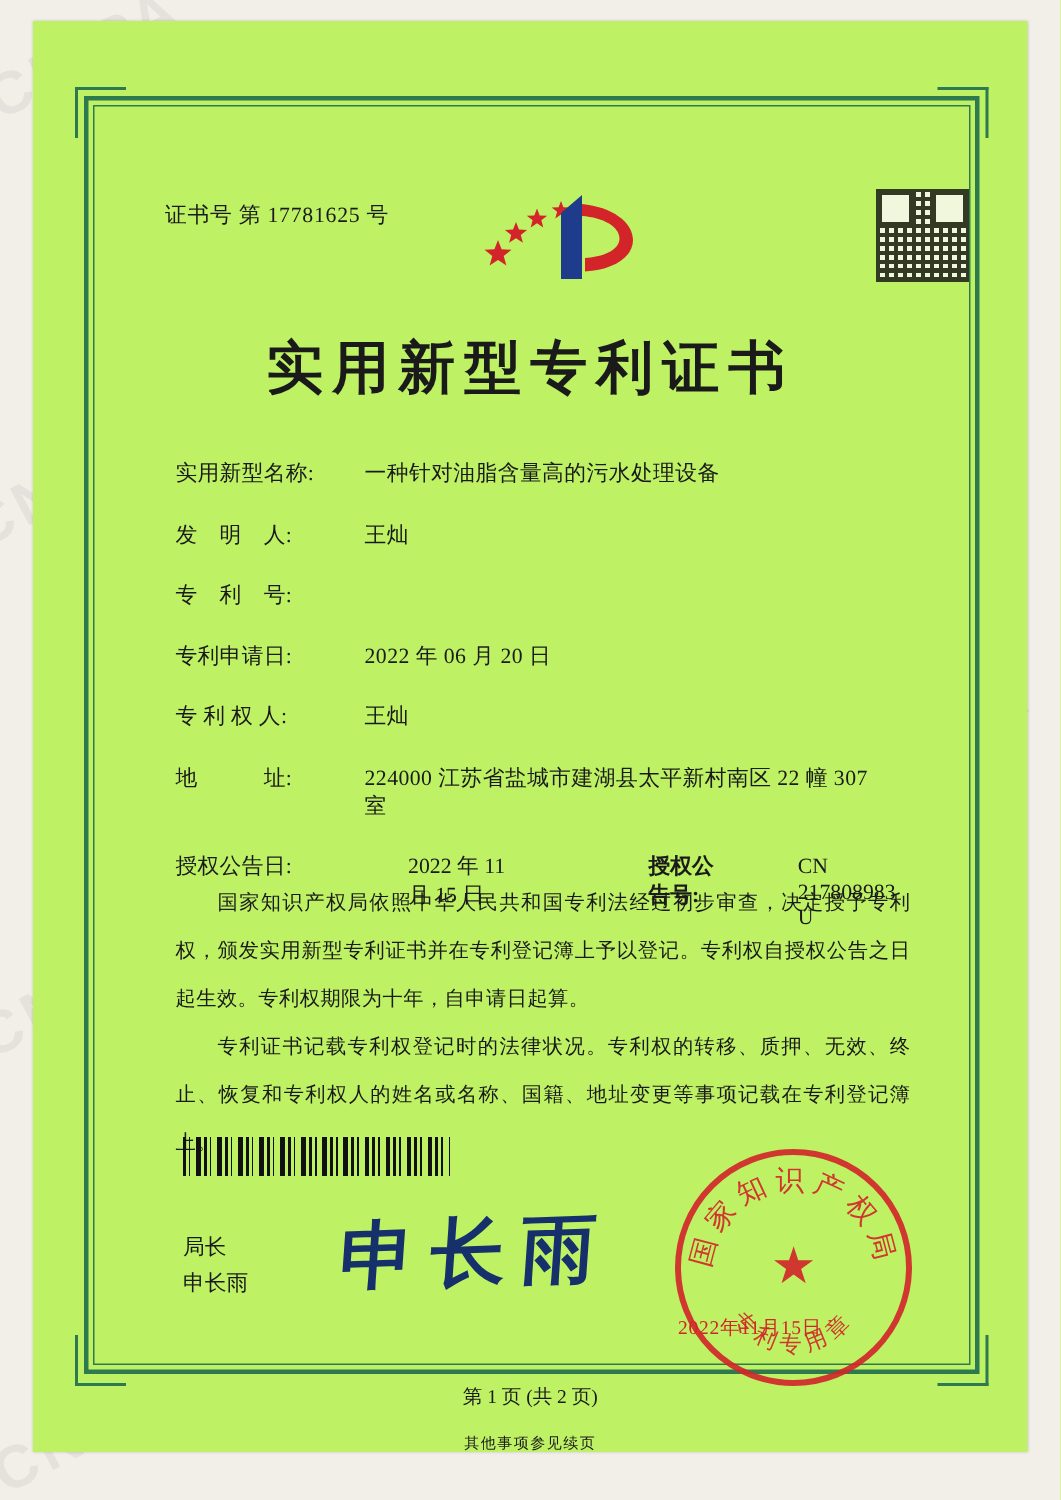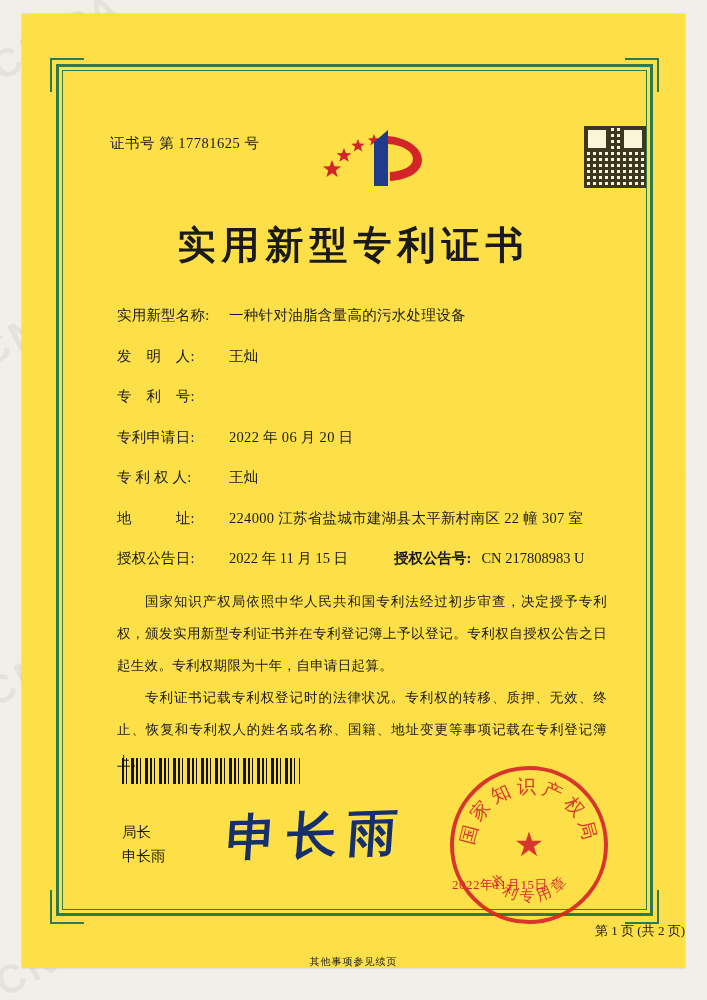--- a/index.html
+++ b/index.html
@@ -30,21 +30,21 @@
   .wm5{left:540px;top:470px;font-size:44px;transform:rotate(-28deg);}
   .wm6{left:300px;top:690px;font-size:44px;transform:rotate(-28deg);}
   .wm7{left:-10px;top:930px;font-size:40px;transform:rotate(-28deg);}
   .wm8{left:470px;top:880px;font-size:40px;transform:rotate(-28deg);}
 
   
   .sheet{
     position:absolute;
     left:22px;top:14px;
     width:663px;height:954px;
-    background:#fde047;
+    background:#bef264;
     box-shadow:0 0 2px rgba(0,0,0,.18);
   }
   
   .border-outer{
     position:absolute;
     left:34px;top:50px;
     width:597px;height:852px;
     border:3px solid #2e7a4f;
     box-sizing:border-box;
   }
@@ -109,22 +109,22 @@
   }
   .frow{
     display:flex;
     align-items:baseline;
     margin-bottom:21.5px;
   }
   .flabel{
     width:112px;flex:none;
     letter-spacing:.2px;
   }
-  .fval{flex:1;letter-spacing:.3px;}
-  .frow-split{display:flex;align-items:baseline;}
+  .fval{flex:1;letter-spacing:.3px;margin-left:14px;}
+  .frow-split{display:flex;align-items:baseline;gap:43px;}
   .frow-split .seg2{margin-left:16px;font-weight:bold;}
 
   
   .para{
     position:absolute;left:95px;width:490px;
     font-size:13.5px;line-height:32px;
     text-align:justify;
     text-indent:28px;
     letter-spacing:.3px;
   }
@@ -176,21 +176,21 @@
   .seal-date{
     position:absolute;left:430px;top:862px;
     width:150px;
     font-size:13px;color:#d3242a;
     letter-spacing:.5px;
   }
 
   
   .page-num{
     position:absolute;left:0;right:0;top:908px;
-    text-align:right;font-size:13px;
+    text-align:center;font-size:13px;
   }
   .note{
     position:absolute;left:0;right:0;top:955px;
     text-align:center;font-size:10px;letter-spacing:1px;
   }
 </style>
 </head>
 <body>
 
 <div class="wm wm1">CNIPA</div>

